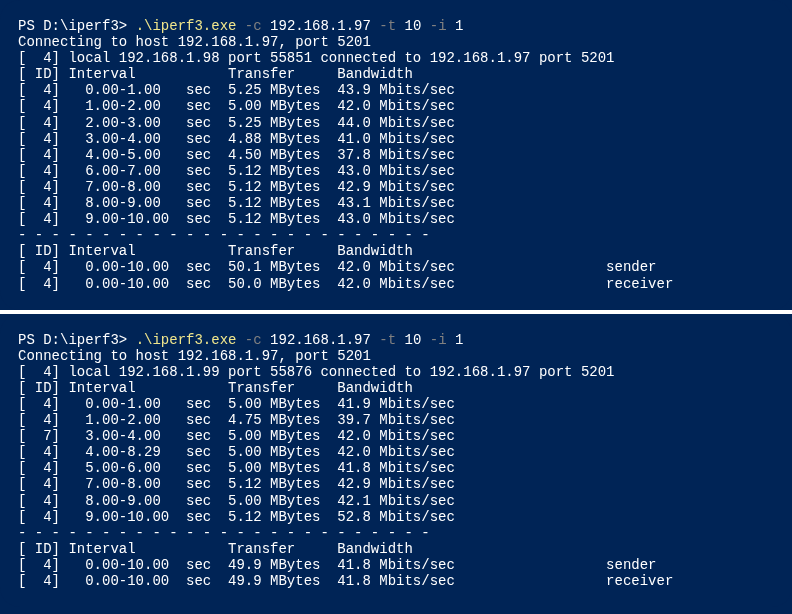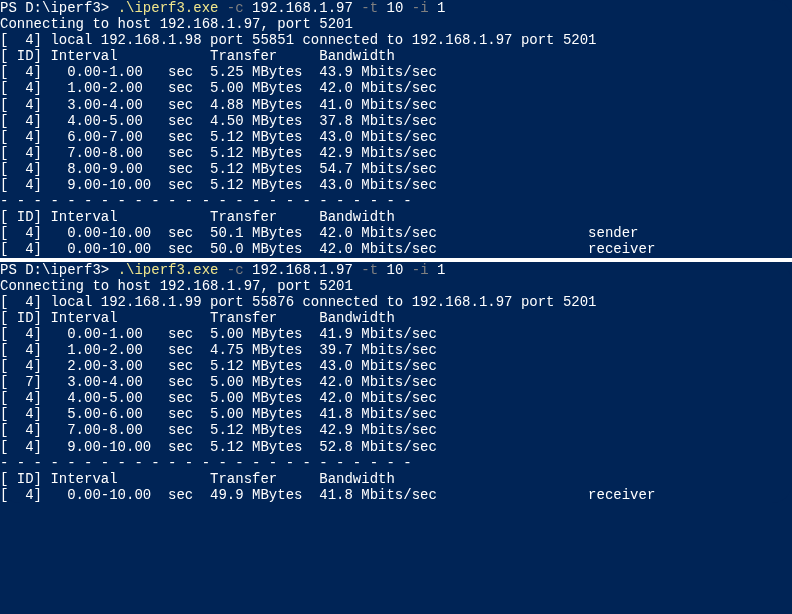--- a/index.html
+++ b/index.html
@@ -9,21 +9,21 @@
       font-family: Consolas, 'Courier New', monospace;
       font-size: 14px;
       line-height: 1.15;
       color: #ffffff;
       width: 792px;
       height: 614px;
       overflow: hidden;
     }
     .terminal {
       background: #002456;
-      padding: 0;
+      padding: 18px;
       border-radius: 20px;
     }
     .line {
       white-space: pre;
     }
     .prompt {
       color: #ffffff;
     }
     .cmd-white {
       color: #ffffff;
@@ -42,43 +42,45 @@
 </head>
 <body>
 
 <div class="terminal">
   <div class="line"><span class="prompt">PS D:\iperf3&gt; </span><span class="cmd-yellow">.\iperf3.exe</span><span> </span><span class="cmd-gray">-c</span><span> </span><span class="cmd-white">192.168.1.97</span><span> </span><span class="cmd-gray">-t</span><span> </span><span class="cmd-white">10</span><span> </span><span class="cmd-gray">-i</span><span> </span><span class="cmd-white">1</span></div>
   <div class="line">Connecting to host 192.168.1.97, port 5201</div>
   <div class="line">[  4] local 192.168.1.98 port 55851 connected to 192.168.1.97 port 5201</div>
   <div class="line">[ ID] Interval           Transfer     Bandwidth</div>
   <div class="line">[  4]   0.00-1.00   sec  5.25 MBytes  43.9 Mbits/sec</div>
   <div class="line">[  4]   1.00-2.00   sec  5.00 MBytes  42.0 Mbits/sec</div>
+  <div class="line">[  4]   2.00-3.00   sec  5.25 MBytes  44.0 Mbits/sec</div>
   <div class="line">[  4]   3.00-4.00   sec  4.88 MBytes  41.0 Mbits/sec</div>
   <div class="line">[  4]   4.00-5.00   sec  4.50 MBytes  37.8 Mbits/sec</div>
   <div class="line">[  4]   6.00-7.00   sec  5.12 MBytes  43.0 Mbits/sec</div>
   <div class="line">[  4]   7.00-8.00   sec  5.12 MBytes  42.9 Mbits/sec</div>
-  <div class="line">[  4]   8.00-9.00   sec  5.12 MBytes  54.7 Mbits/sec</div>
+  <div class="line">[  4]   8.00-9.00   sec  5.12 MBytes  43.1 Mbits/sec</div>
   <div class="line">[  4]   9.00-10.00  sec  5.12 MBytes  43.0 Mbits/sec</div>
   <div class="line">- - - - - - - - - - - - - - - - - - - - - - - - -</div>
   <div class="line">[ ID] Interval           Transfer     Bandwidth</div>
   <div class="line">[  4]   0.00-10.00  sec  50.1 MBytes  42.0 Mbits/sec                  sender</div>
   <div class="line">[  4]   0.00-10.00  sec  50.0 MBytes  42.0 Mbits/sec                  receiver</div>
 </div>
 
 <div class="gap"></div>
 
 <div class="terminal">
   <div class="line"><span class="prompt">PS D:\iperf3&gt; </span><span class="cmd-yellow">.\iperf3.exe</span><span> </span><span class="cmd-gray">-c</span><span> </span><span class="cmd-white">192.168.1.97</span><span> </span><span class="cmd-gray">-t</span><span> </span><span class="cmd-white">10</span><span> </span><span class="cmd-gray">-i</span><span> </span><span class="cmd-white">1</span></div>
   <div class="line">Connecting to host 192.168.1.97, port 5201</div>
   <div class="line">[  4] local 192.168.1.99 port 55876 connected to 192.168.1.97 port 5201</div>
   <div class="line">[ ID] Interval           Transfer     Bandwidth</div>
   <div class="line">[  4]   0.00-1.00   sec  5.00 MBytes  41.9 Mbits/sec</div>
   <div class="line">[  4]   1.00-2.00   sec  4.75 MBytes  39.7 Mbits/sec</div>
-  <div class="line">[  4]   2.00-3.00   sec  5.12 MBytes  43.0 Mbits/sec</div>
   <div class="line">[  7]   3.00-4.00   sec  5.00 MBytes  42.0 Mbits/sec</div>
-  <div class="line">[  4]   4.00-5.00   sec  5.00 MBytes  42.0 Mbits/sec</div>
+  <div class="line">[  4]   4.00-8.29   sec  5.00 MBytes  42.0 Mbits/sec</div>
   <div class="line">[  4]   5.00-6.00   sec  5.00 MBytes  41.8 Mbits/sec</div>
   <div class="line">[  4]   7.00-8.00   sec  5.12 MBytes  42.9 Mbits/sec</div>
+  <div class="line">[  4]   8.00-9.00   sec  5.00 MBytes  42.1 Mbits/sec</div>
   <div class="line">[  4]   9.00-10.00  sec  5.12 MBytes  52.8 Mbits/sec</div>
   <div class="line">- - - - - - - - - - - - - - - - - - - - - - - - -</div>
   <div class="line">[ ID] Interval           Transfer     Bandwidth</div>
+  <div class="line">[  4]   0.00-10.00  sec  49.9 MBytes  41.8 Mbits/sec                  sender</div>
   <div class="line">[  4]   0.00-10.00  sec  49.9 MBytes  41.8 Mbits/sec                  receiver</div>
 </div>
 
 </body></html>

